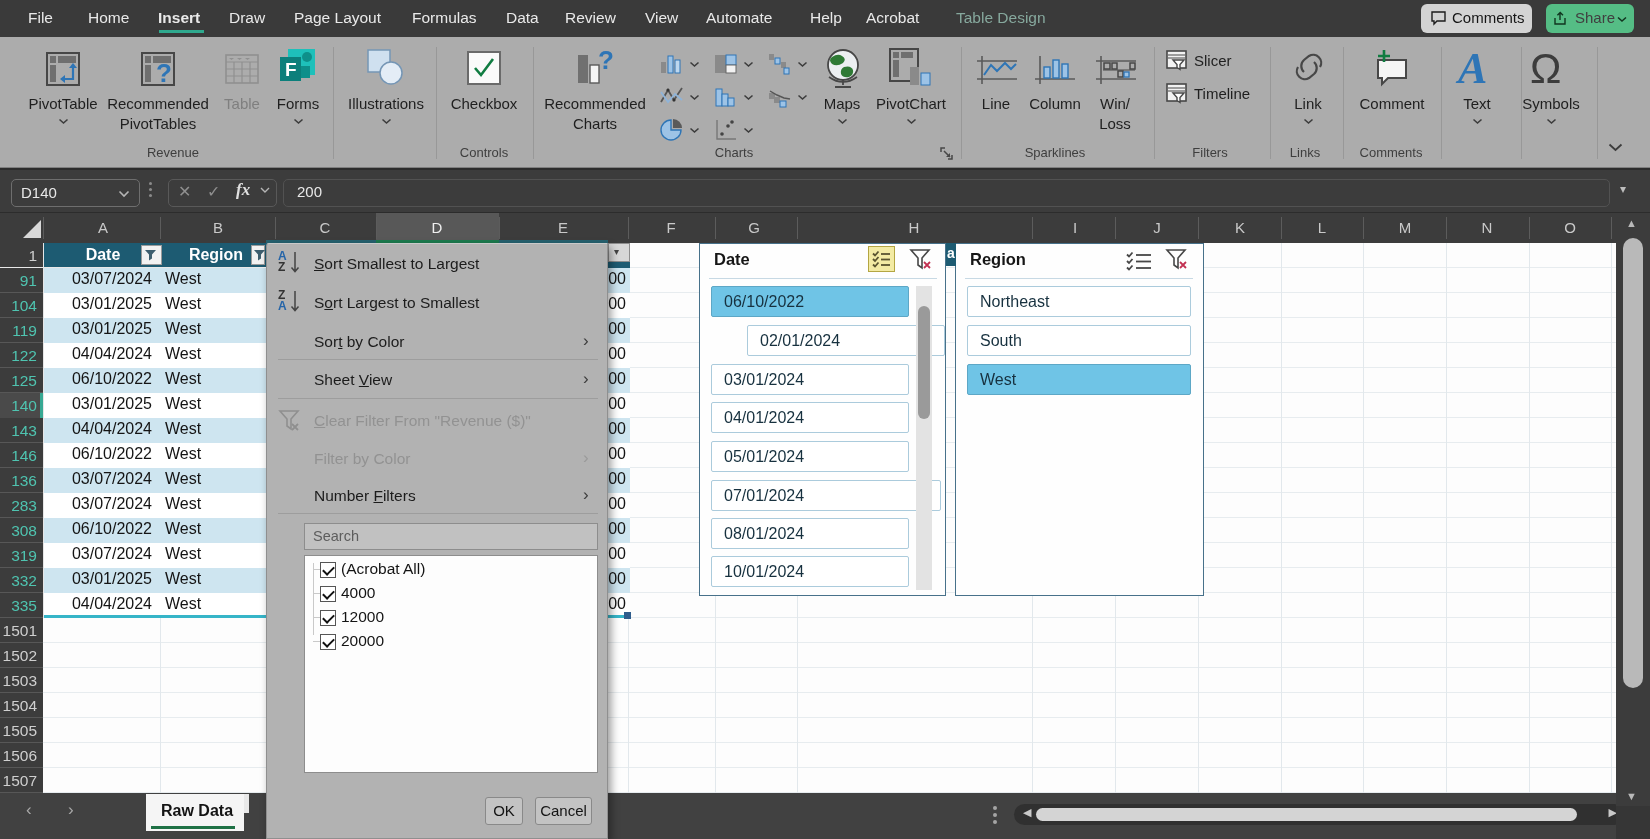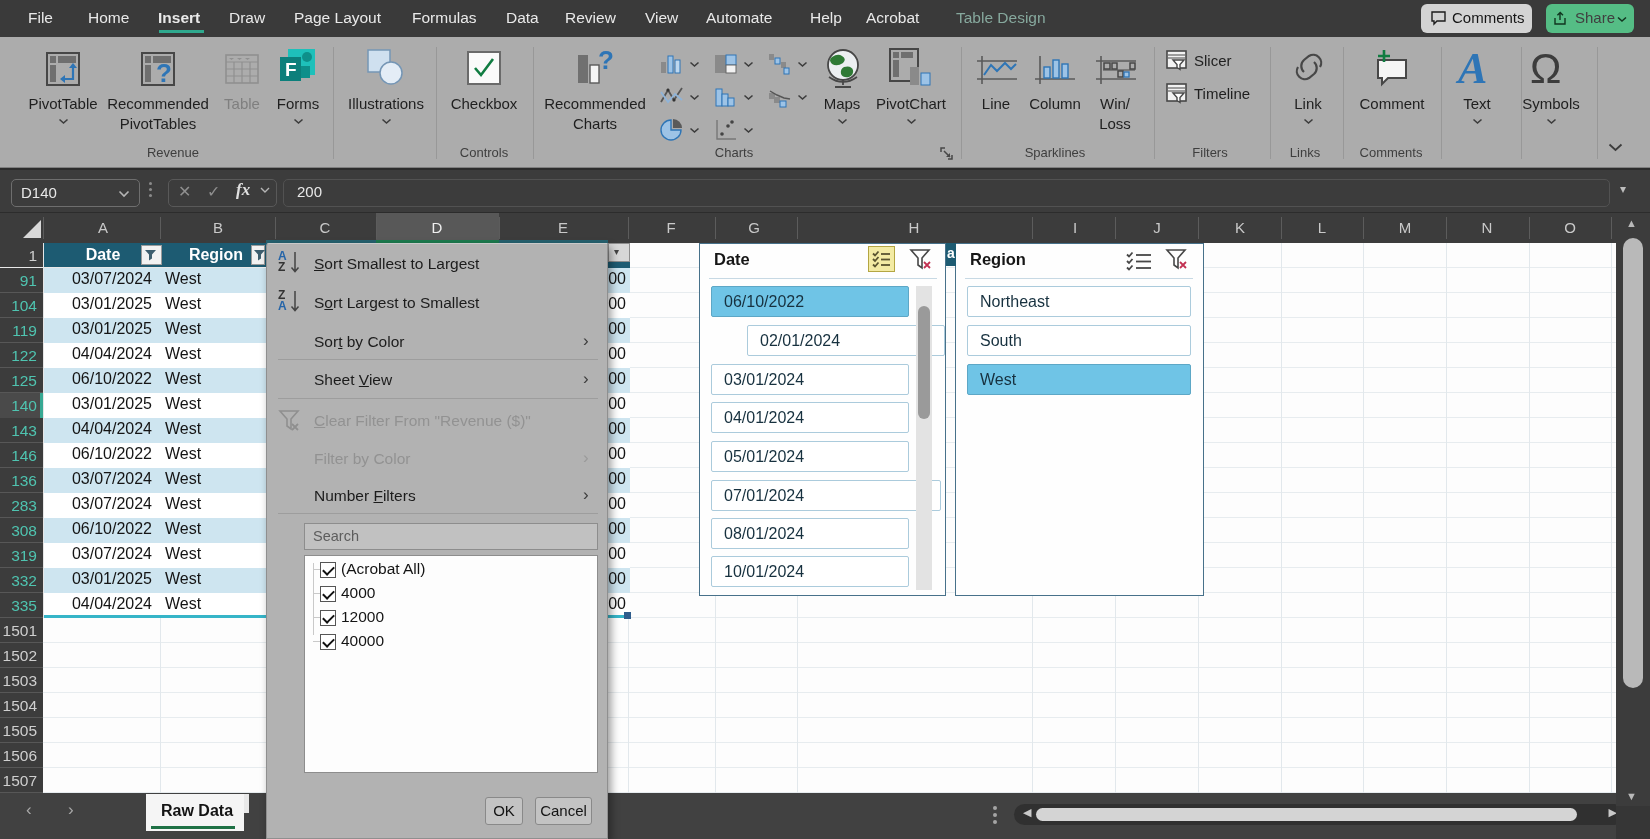--- a/index.html
+++ b/index.html
@@ -665,18 +665,18 @@
     <div style="position:absolute; left:8px; top:37px; width:7px; height:1px; background:#c9c9c9;"></div>
     <div style="position:absolute; left:8px; top:61px; width:7px; height:1px; background:#c9c9c9;"></div>
     <div style="position:absolute; left:8px; top:85px; width:7px; height:1px; background:#c9c9c9;"></div>
     <div class="chk" style="position:absolute; left:15px; top:6px;"></div>
     <span style="position:absolute; left:36px; top:4px; font-size:15.5px; color:#141414;">(Acrobat All)</span>
     <div class="chk" style="position:absolute; left:15px; top:30px;"></div>
     <span style="position:absolute; left:36px; top:28px; font-size:15.5px; color:#141414;">4000</span>
     <div class="chk" style="position:absolute; left:15px; top:54px;"></div>
     <span style="position:absolute; left:36px; top:52px; font-size:15.5px; color:#141414;">12000</span>
     <div class="chk" style="position:absolute; left:15px; top:78px;"></div>
-    <span style="position:absolute; left:36px; top:76px; font-size:15.5px; color:#141414;">40000</span>
+    <span style="position:absolute; left:36px; top:76px; font-size:15.5px; color:#141414;">20000</span>
   </div>
 
   <div style="position:absolute; left:218px; top:553px; width:38px; height:28px; background:#c3c3c3; border:1px solid #898989; border-radius:3px; text-align:center; font-size:15px; color:#141414; line-height:26px;">OK</div>
   <div style="position:absolute; left:268px; top:553px; width:57px; height:28px; background:#c3c3c3; border:1px solid #898989; border-radius:3px; text-align:center; font-size:15px; color:#141414; line-height:26px;">Cancel</div>
 </div>
 
 </body></html>

